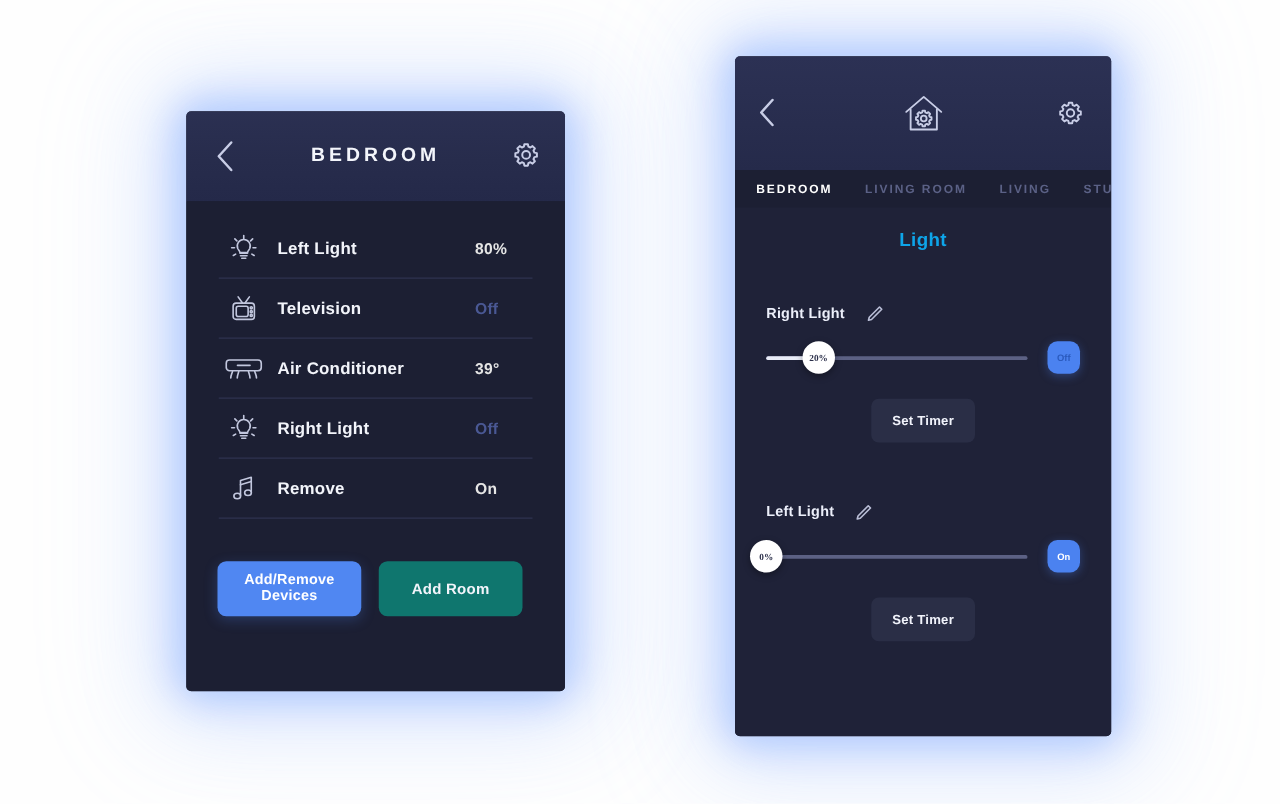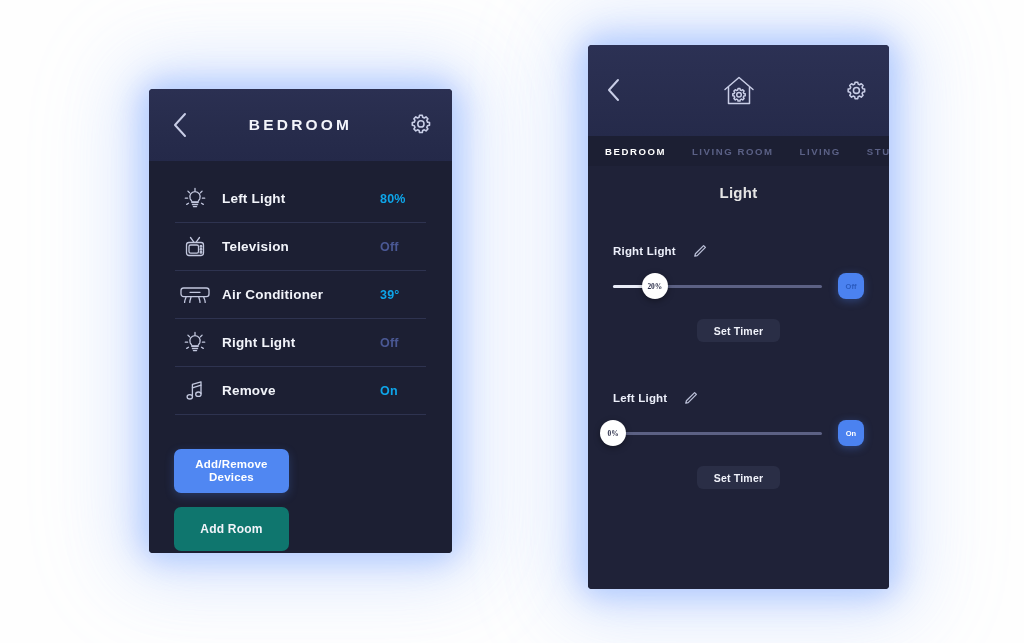--- a/index.html
+++ b/index.html
@@ -58,24 +58,24 @@
     border-bottom: 1px solid #2e3350;
   }
   .dev-row:last-child { border-bottom: 1px solid #2e3350; }
   .dev-icon {
     width: 40px; height: 34px; flex: 0 0 40px;
     display: flex; align-items: center; justify-content: center;
     margin-right: 7px;
   }
   .dev-label { flex: 1; color: #f2f4fa; font-size: 13.5px; font-weight: bold; letter-spacing: .2px; }
   .dev-value { font-size: 12.5px; font-weight: bold; letter-spacing: .2px; min-width: 46px; text-align: left;}
-  .dev-value.on  { color: #0ea5e9; }
+  .dev-value.on  { color: #e5e5e5; }
   .dev-value.off { color: #4a5894; }
 
-  .l-actions { display: flex; gap: 14px; padding: 34px 25px 0 25px; flex-direction: column; }
+  .l-actions { display: flex; gap: 14px; padding: 34px 25px 0 25px; }
   .btn-primary {
     width: 115px; height: 44px; border-radius: 7px;
     background: #5087f2; color: #ffffff;
     font-size: 11.5px; font-weight: bold; line-height: 13.5px;
     display: flex; align-items: center; justify-content: center; text-align: center;
     border: none; cursor: pointer; letter-spacing: .2px;
     box-shadow: 0 3px 10px rgba(80,135,242,0.25);
   }
   .btn-secondary {
     width: 115px; height: 44px; border-radius: 7px;
@@ -100,21 +100,21 @@
   .r-tabs {
     height: 30px; background: #1c1f33;
     display: flex; align-items: center; gap: 26px;
     padding-left: 17px; overflow: hidden; white-space: nowrap;
   }
   .r-tab { font-size: 9.6px; font-weight: bold; letter-spacing: 1.55px; color: #5b6186; cursor: pointer; }
   .r-tab.active { color: #ffffff; }
 
   .r-body { background: #1f2238; height: 423px; padding-top: 18px; }
   .r-section-title {
-    text-align: center; color: #e5e5e5; font-size: 15px; font-weight: bold; letter-spacing: .3px;
+    text-align: center; color: #0ea5e9; font-size: 15px; font-weight: bold; letter-spacing: .3px;
     margin-bottom: 42px;
   }
 
   .ctrl { padding: 0 25px; margin-bottom: 20px; }
   .ctrl-head { display: flex; align-items: center; gap: 16px; margin-bottom: 14px; }
   .ctrl-name { color: #eceffa; font-size: 11.5px; font-weight: bold; letter-spacing: .2px; }
   .pencil { width: 16px; height: 16px; cursor: pointer; }
 
   .slider-row { display: flex; align-items: center; gap: 16px; }
   .slider { position: relative; flex: 1; height: 26px; display: flex; align-items: center; font-family: Liberation Serif, serif; }
@@ -133,21 +133,21 @@
     background: #4b82f0; border: none; cursor: pointer;
     font-size: 7.5px; font-weight: bold;
     display: flex; align-items: center; justify-content: center;
     box-shadow: 0 2px 8px rgba(75,130,240,0.35);
   }
   .toggle-btn.state-off { color: #2b5bbf; }
   .toggle-btn.state-on  { color: #ffffff; }
 
   .timer-wrap { display: flex; justify-content: center; margin-top: 20px; }
   .btn-timer {
-    width: 83px; height: 23px; border-radius: 6px;
+    width: 83px; height: 35px; border-radius: 6px;
     background: #2a2e46; color: #f0f2fa;
     font-size: 10.5px; font-weight: bold; letter-spacing: .2px;
     border: none; cursor: pointer;
     display: flex; align-items: center; justify-content: center;
   }
   .spacer-lg { height: 28px; }
 </style>
 </head>
 <body>
 

